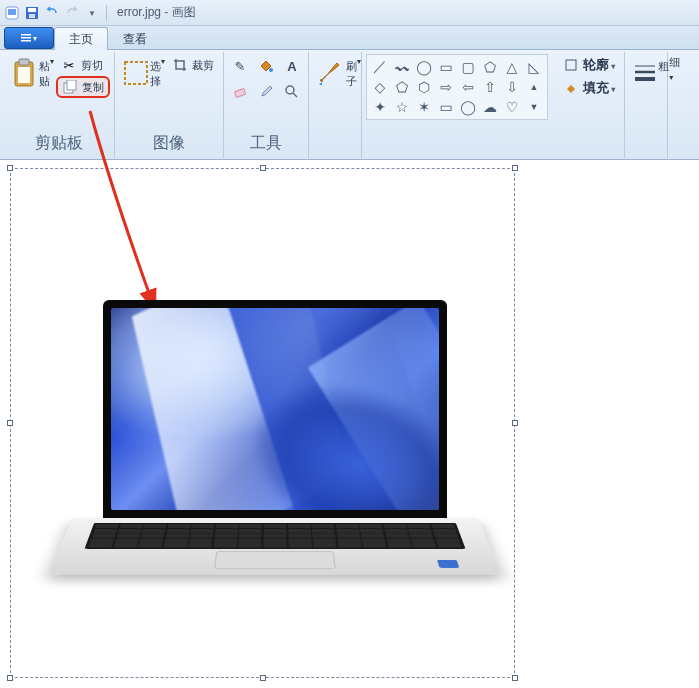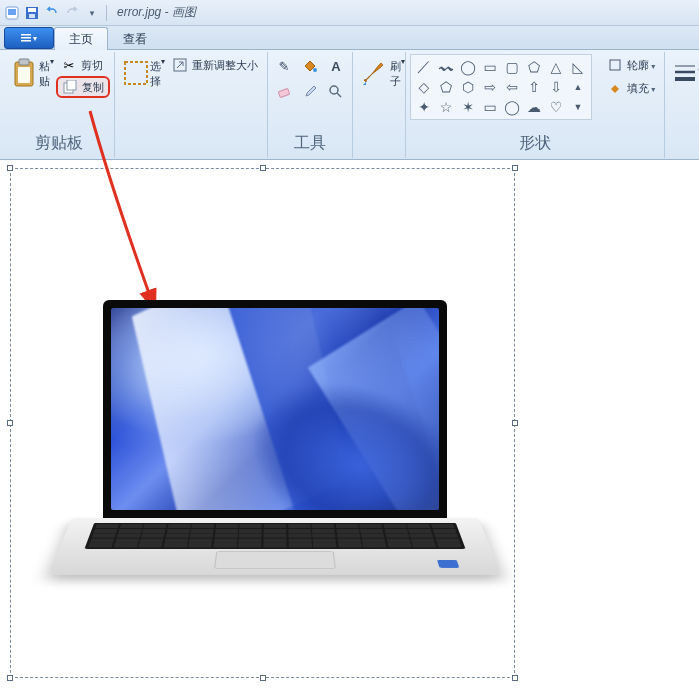--- a/index.html
+++ b/index.html
@@ -3,21 +3,21 @@
 <meta charset="utf-8">
 <style>
   * { box-sizing: border-box; margin: 0; padding: 0; font-family: "Microsoft YaHei", sans-serif; }
   body { background: #fff; width: 699px; height: 688px; overflow: hidden; }
 
   
   .titlebar { height: 26px; background: linear-gradient(to bottom,#e8f0fa,#d7e4f2); display:flex; align-items:center; padding:0 4px; font-size:12px; color:#3a3a3a; border-bottom:1px solid #b8c8dc; }
   .qat { display:flex; align-items:center; gap:4px; }
   .qat .icon { width:16px; height:16px; display:flex; align-items:center; justify-content:center; }
   .titlebar .sep { width:1px; height:16px; background:#b0c0d4; margin:0 6px; }
-  .titlebar .title { margin-left:4px; color:#4a5a70;font-style:italic; }
+  .titlebar .title { margin-left:4px; color:#4a5a70; }
 
   
   .tabsrow { height:24px; background:linear-gradient(to bottom,#dce8f5,#cfe0f0); display:flex; align-items:flex-end; border-bottom:1px solid #9db4cf; }
   .filebtn { width:50px; height:22px; margin-left:4px; background:linear-gradient(to bottom,#3d8ff0,#1d5fc0); border:1px solid #174a9a; border-radius:3px; color:#fff; font-size:11px; display:flex; align-items:center; justify-content:center; gap:2px; }
   .tab { height:23px; padding:0 14px; font-size:12px; color:#2a3a50; display:flex; align-items:center; border:1px solid transparent; border-bottom:none; margin-bottom:-1px; }
   .tab.active { background:linear-gradient(to bottom,#f4f9ff,#e6f0fa); border-color:#9db4cf; border-radius:3px 3px 0 0;align-items:center; }
 
   
   .ribbon { height:110px; background:linear-gradient(to bottom,#eaf2fb,#d9e7f5); display:flex; border-bottom:1px solid #9db4cf; padding:2px 4px 0 4px; overflow:hidden; }
   .group { border-right:1px solid #b8cce0; padding:2px 4px 0 4px; display:flex; flex-direction:column; height:106px; }
@@ -35,21 +35,21 @@
   .smallbtn .lbl { font-size:11px; color:#2a3a50; white-space:nowrap; }
 
   .highlight { border:2px solid #e03020 !important; border-radius:6px; background:rgba(255,200,190,0.25);text-align:center; }
 
   .toolgrid { display:grid; grid-template-columns:repeat(3,24px); grid-auto-rows:24px; gap:2px; }
   .toolgrid .tbtn, .iconbtn { width:24px; height:24px; display:flex; align-items:center; justify-content:center; border:1px solid transparent; border-radius:3px; font-size:13px; color:#3a4a60; }
 
   .shapesgrid { display:grid; grid-template-columns:repeat(8,22px); grid-auto-rows:20px; gap:0; border:1px solid #c0d0e0; padding:2px; background:#f0f6fc; }
   .shapesgrid .sh { width:22px; height:20px; display:flex; align-items:center; justify-content:center; color:#4a5a70; font-size:14px; }
   .shapes-side { display:flex; flex-direction:column; gap:1px; margin-left:6px; }
-  .shapes-side .smallbtn .lbl { font-size:11px; }
+  .shapes-side .smallbtn .lbl { font-size:13px;font-weight:bold; }
 
   
   .canvas-wrap { position:relative; background:#fff; height:calc(688px - 26px - 24px - 110px); padding:8px 0 0 10px; }
   .canvas { position:relative; width:505px; height:510px; background:#fff; }
   .sel-border { position:absolute; border:1px dashed #7a8aa0; pointer-events:none; }
   .handle { position:absolute; width:6px; height:6px; background:#fff; border:1px solid #5a6a80; }
 
   
   .laptop { position:absolute; left:62px; top:132px; width:406px; }
   .screen { position:relative; width:344px; height:218px; margin:0 auto; background:#0a0a0a; border-radius:6px 6px 0 0; padding:8px; }
@@ -175,28 +175,28 @@
               <rect x="3" y="3" width="22" height="22" fill="none" stroke="#c88820" stroke-width="2" stroke-dasharray="3 2"></rect>
             </svg>
         </span>
         <span class="lbl">选择</span>
         <span class="dropdown-arrow">▾</span>
       </div>
       <div class="smallbtns">
         <div class="smallbtn">
           <span class="ic">
             <svg width="14" height="14">
-                <rect x="1" y="1" width="12" height="12" fill="none" stroke="#5a6a80"></rect>
-                <path d="M4 10L10 4M10 4h-4M10 4v4" fill="none" stroke="#5a6a80"></path>
+                <path d="M3 1v10h10M1 3h10v10" fill="none" stroke="#5a6a80" stroke-width="1.5"></path>
               </svg>
           </span>
-          <span class="lbl">重新调整大小</span>
-        </div>
-      </div>
-    </div>
+          <span class="lbl">裁剪</span>
+        </div>
+      </div>
+    </div>
+    <div class="group-label">图像</div>
   </div>
 
   <div class="group">
     <div class="group-body">
       <div class="toolgrid">
         <div class="tbtn">✎</div>
         <div class="tbtn">
           <svg width="16" height="16">
               <path d="M3 8l5-5 5 5-5 5z" fill="#d88820" stroke="#a06010"></path>
               <circle cx="13" cy="12" r="2" fill="#3a8fe8"></circle>
@@ -282,21 +282,20 @@
         <div class="smallbtn">
           <span class="ic">
               <svg width="14" height="14">
                 <path d="M3 8l4-4 4 4-4 4z" fill="#d88820"></path>
               </svg>
             </span>
           <span class="lbl dd">填充</span>
         </div>
       </div>
     </div>
-    <div class="group-label">形状</div>
   </div>
 
   <div class="group">
     <div class="group-body">
       <div class="bigbtn" style="width:34px;">
         <span class="ic">
           <svg width="26" height="26">
               <line x1="3" y1="6" x2="23" y2="6" stroke="#3a4a60" stroke-width="1"></line>
               <line x1="3" y1="12" x2="23" y2="12" stroke="#3a4a60" stroke-width="2.5"></line>
               <line x1="3" y1="19" x2="23" y2="19" stroke="#3a4a60" stroke-width="4"></line>

